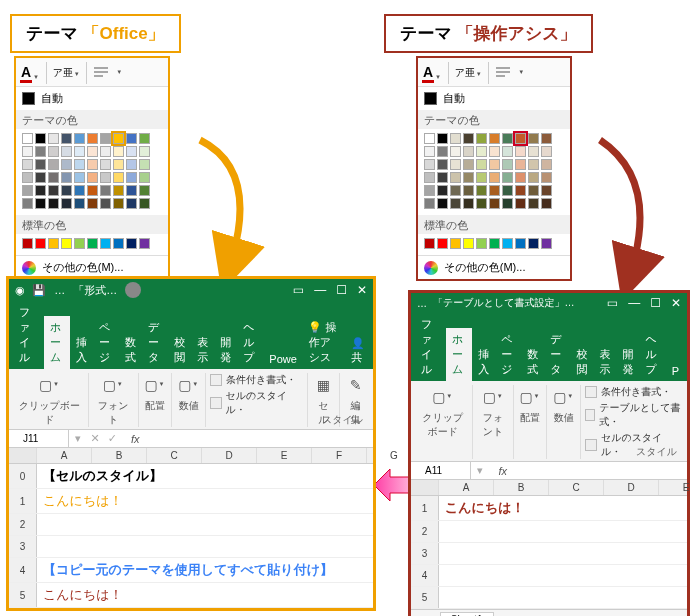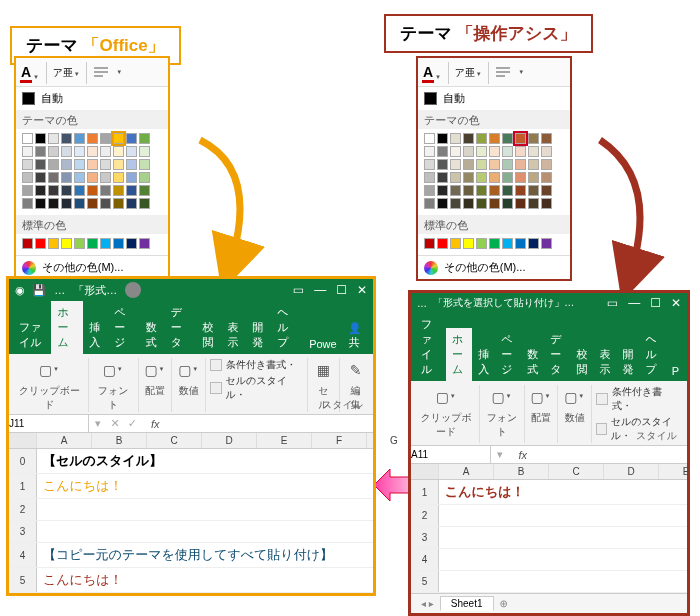--- a/index.html
+++ b/index.html
@@ -34,38 +34,38 @@
   .ex-tab.active { background:#f3f3f3; color:#0f7a3e; }
   .ribbon { background:#f3f3f3; border-bottom:1px solid #ccc; display:flex; padding:4px 2px 2px 2px; position:relative;}
   .rgroup { text-align:center; padding: 0 6px; border-right:1px solid #ddd; font-size:10px; color:#555;}
   .rgroup .ic { height:24px; display:flex; align-items:center; justify-content:center; font-size:14px; }
   .rgroup .lab { margin-top:2px; }
   .rcol { display:flex; flex-direction:column; gap:2px; padding:0 4px; font-size:10px; color:#333; border-right:1px solid #ddd;}
   .rcol .line{ display:flex; align-items:center; gap:4px;}
   .rcol .line .mini{ width:12px; height:12px; background:#eee; border:1px solid #bbb;}
   .rlabel { position:absolute; right:10px; bottom:2px; font-size:10px; color:#666;}
   .formula-bar { display:flex; align-items:center; border-bottom:1px solid #ccc; background:#fff;}
-  .name-box { width:80px; padding:3px 0; border-right:1px solid #ccc; font-size:10px;}
+  .name-box { width:60px; padding:3px 14px; border-right:1px solid #ccc; font-size:10px;}
   .fx { padding: 0 10px; font-style:italic; color:#555;}
   .sheet { position:relative;}
   .colh { display:flex; background:#f0f0f0; border-bottom:1px solid #ccc;}
   .colh .c { flex:0 0 55px; text-align:center; padding:2px 0; border-right:1px solid #ddd; font-size:10px; color:#444;}
   .colh .c:first-child { flex:0 0 28px; background:#e8e8e8;}
   .rows .r { display:flex; border-bottom:1px solid #eee; min-height:22px; align-items:center;}
   .rows .r .rh { flex:0 0 28px; text-align:center; background:#f0f0f0; border-right:1px solid #ccc; font-size:10px; color:#444; align-self:stretch; display:flex; align-items:center; justify-content:center;}
   .rows .r .cell { flex:1; padding:3px 6px; font-size:13px;}
   .sheet-tabs { display:flex; align-items:center; background:#f5f5f5; border-top:1px solid #ccc; padding:2px 4px; font-size:10px;}
   .sheet-tabs .stab{ background:#fff; border:1px solid #ccc; padding:1px 10px; border-bottom:1px solid #fff;}
 
   .arrow { position:absolute; }
 </style>
 </head>
 <body>
 
-<div class="badge" style="top:14px; left:10px; border-color:#f0a000;margin-top:12px;">
+<div class="badge" style="top:14px; left:10px; border-color:#f0a000;">
   <span>テーマ</span>
   <span class="theme-name" style="color:#f0a000">「Office」</span>
 </div>
 <div class="badge" style="top:14px; left:384px; border-color:#a03020;">
   <span>テーマ</span>
   <span class="theme-name" style="color:#a03020">「操作アシス」</span>
 </div>
 
 <div class="picker" id="picker-office" style="top:56px; left:14px; border-color:#f0a000;">
   <div class="picker-header">
@@ -351,20 +351,21 @@
       <div class="ex-tab ">挿入</div>
       <div class="ex-tab ">ページ</div>
       <div class="ex-tab ">数式</div>
       <div class="ex-tab ">データ</div>
       <div class="ex-tab ">校閲</div>
       <div class="ex-tab ">表示</div>
       <div class="ex-tab ">開発</div>
       <div class="ex-tab ">ヘルプ</div>
       <div class="ex-tab ">Powe</div>
       <div style="flex:1"></div>
+      <div class="ex-tab">💡 操作アシス</div>
       <div class="ex-tab">👤 共</div>
     </div>
   <div class="ribbon">
     <div id="left-rg" style="display:flex;">
         <div class="rgroup">
           <div class="ic">▢<span class="tri">▾</span></div>
           <div class="lab">クリップボード</div>
         </div>
         <div class="rgroup">
           <div class="ic">▢<span class="tri">▾</span></div>
@@ -429,35 +430,35 @@
         <div class="r">
           <div class="rh">2</div>
           <div class="cell" style="color:#000"></div>
         </div>
         <div class="r">
           <div class="rh">3</div>
           <div class="cell" style="color:#000"></div>
         </div>
         <div class="r">
           <div class="rh">4</div>
-          <div class="cell" style="font-weight:normal;color:#0c4a6e">【コピー元のテーマを使用してすべて貼り付け】</div>
+          <div class="cell" style="font-weight:bold;color:#3b82f6">【コピー元のテーマを使用してすべて貼り付け】</div>
         </div>
         <div class="r">
           <div class="rh">5</div>
           <div class="cell" style="color:#a03020">こんにちは！</div>
         </div>
       </div>
   </div>
 </div>
 
 <div class="excel" style="top:290px; left:408px; width:282px; border-color:#a03020;">
   <div class="ex-title">
     <div style="display:flex; gap:6px; align-items:center; font-size:10px;">
       <span>…</span>
-      <span>「形式を選択して貼り付け」…</span>
+      <span>「テーブルとして書式設定」…</span>
     </div>
     <div class="wc">
       <span>▭</span>
       <span>—</span>
       <span>☐</span>
       <span>✕</span>
     </div>
   </div>
   <div class="ex-tabs" id="right-tabs">
       <div class="ex-tab ">ファイル</div>
@@ -491,20 +492,24 @@
           <div class="lab">数値</div>
         </div>
       </div>
     <div class="rcol" style="border-right:none">
       <div class="line">
           <div class="mini"></div>
           <span>条件付き書式・</span>
         </div>
       <div class="line">
           <div class="mini"></div>
+          <span>テーブルとして書式・</span>
+        </div>
+      <div class="line">
+          <div class="mini"></div>
           <span>セルのスタイル・</span>
         </div>
     </div>
     <div class="rlabel">スタイル</div>
   </div>
   <div class="formula-bar">
     <div class="name-box">A11</div>
     <span style="padding:0 6px;color:#aaa">▾</span>
     <span class="fx">fx</span>
   </div>

